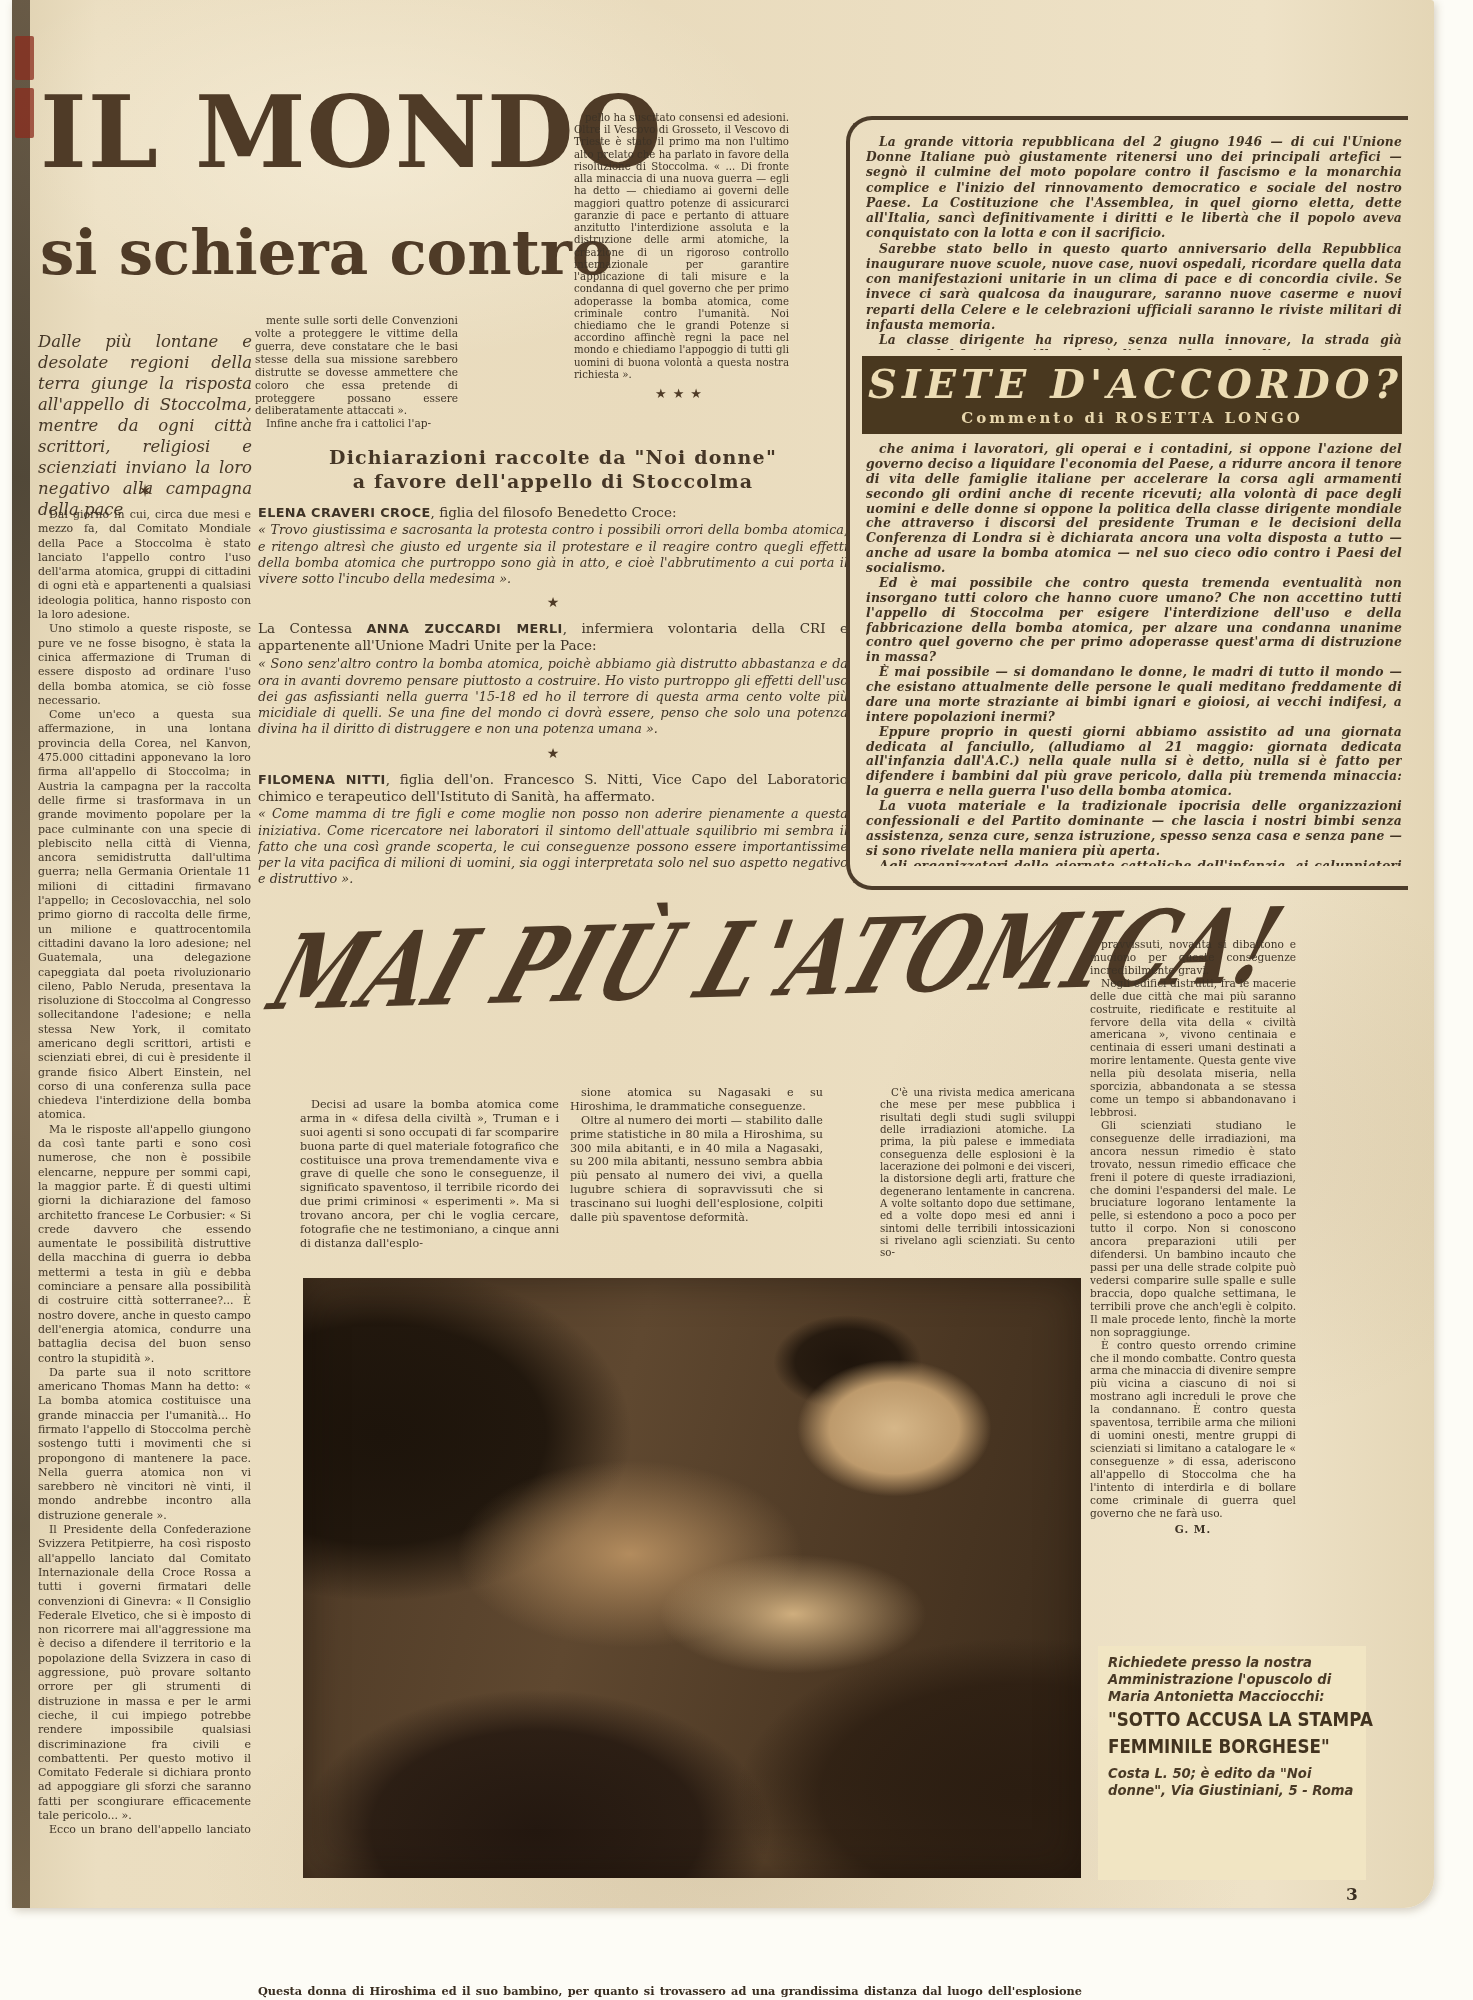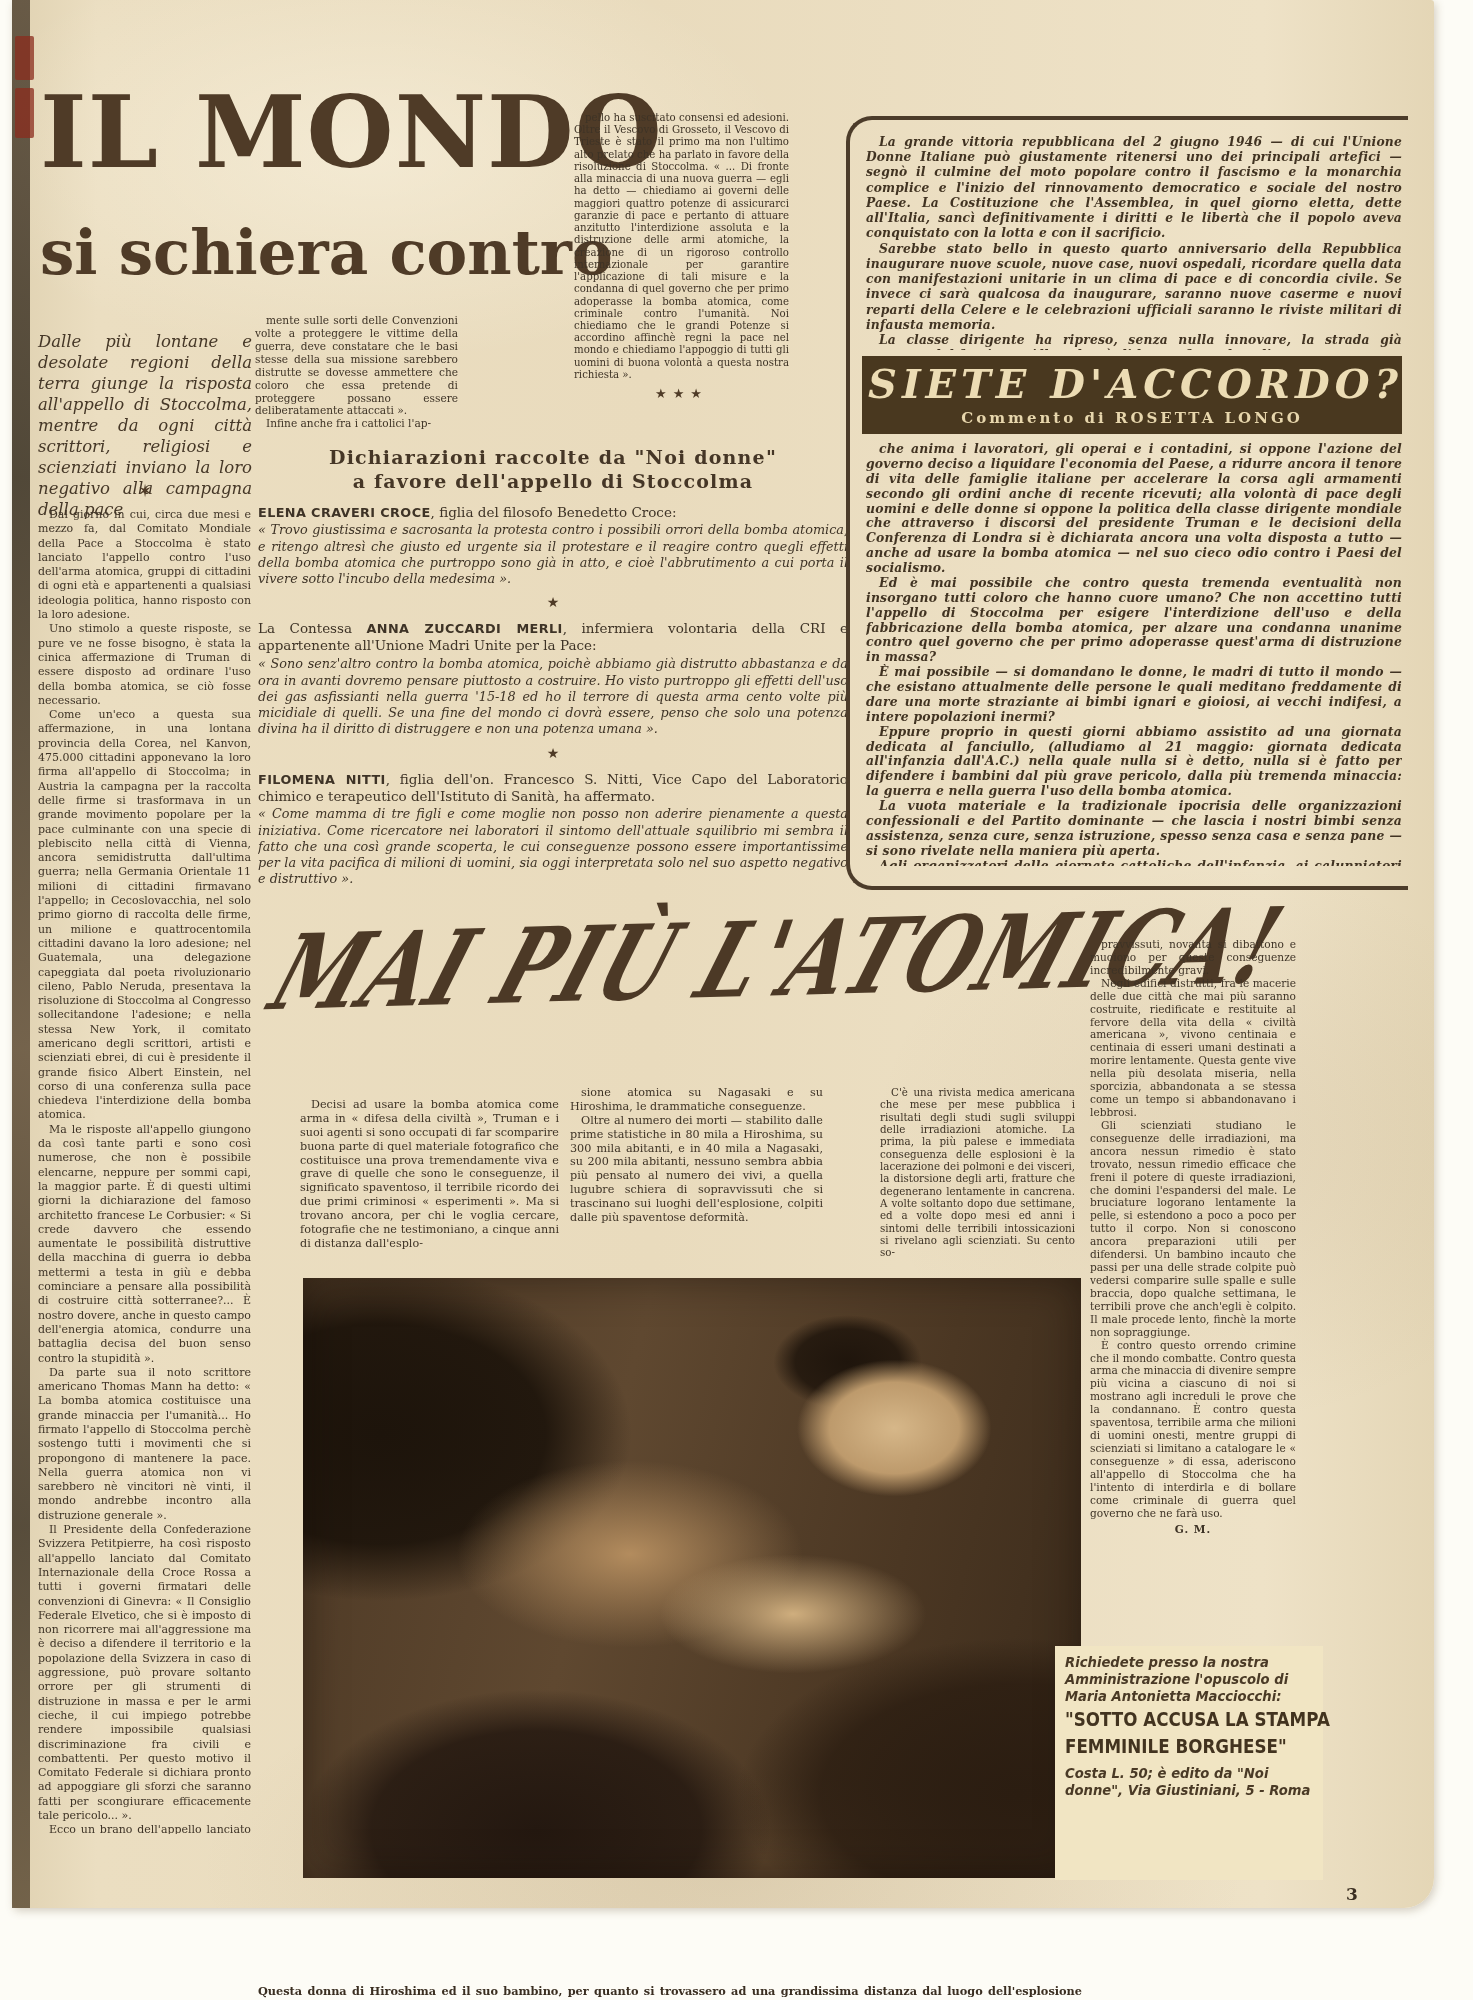--- a/index.html
+++ b/index.html
@@ -77,21 +77,21 @@
              radial-gradient(ellipse 240px 130px at 42% 46%, #b38c5e 0%, rgba(179,140,94,0) 72%),
              radial-gradient(ellipse 330px 220px at 10% 26%, #1d140b 0%, rgba(29,20,11,.92) 50%, rgba(29,20,11,0) 76%),
              radial-gradient(ellipse 300px 180px at 30% 92%, #241810 0%, rgba(36,24,16,.85) 55%, rgba(36,24,16,0) 78%),
              radial-gradient(ellipse 360px 200px at 92% 86%, #2b1d11 0%, rgba(43,29,17,.8) 55%, rgba(43,29,17,0) 78%),
              radial-gradient(ellipse 420px 140px at 55% 99%, #5a432b 0%, rgba(90,67,43,0) 70%),
              linear-gradient(104deg,#4e3a26 0%, #5f4830 38%, #4b3723 72%, #3b2b1b 100%);
            box-shadow: inset 0 0 40px rgba(20,12,5,.5); }
   .caption { position:absolute; left:246px; top:1984px; width:824px; font-weight:bold;
              font-size:11.3px; line-height:1.28; color:#3a2e21; text-align:justify; }
 
-  .ad { position:absolute; left:1043px; top:1646px; width:268px; height:234px;
+  .ad { position:absolute; left:1086px; top:1646px; width:268px; height:234px;
         background:#f1e5c3; padding:8px 10px; color:#4a3a26; }
   .ad-intro, .ad-footer { font-family:"DejaVu Sans","Liberation Sans",sans-serif; font-style:italic;
         font-weight:bold; font-size:13.2px; line-height:1.3; margin:0; }
   .ad-title { font-family:"DejaVu Sans","Liberation Sans",sans-serif; font-weight:bold;
         font-size:19px; line-height:1.3; white-space:nowrap; transform:scaleX(.88);
         transform-origin:0 50%; margin-top:2px; color:#42331f; }
   .ad-footer { margin-top:6px; }
   .pagenum { position:absolute; left:1334px; top:1884px; font-weight:bold; font-size:17px; color:#3a2e21; }
 </style>
 </head>

